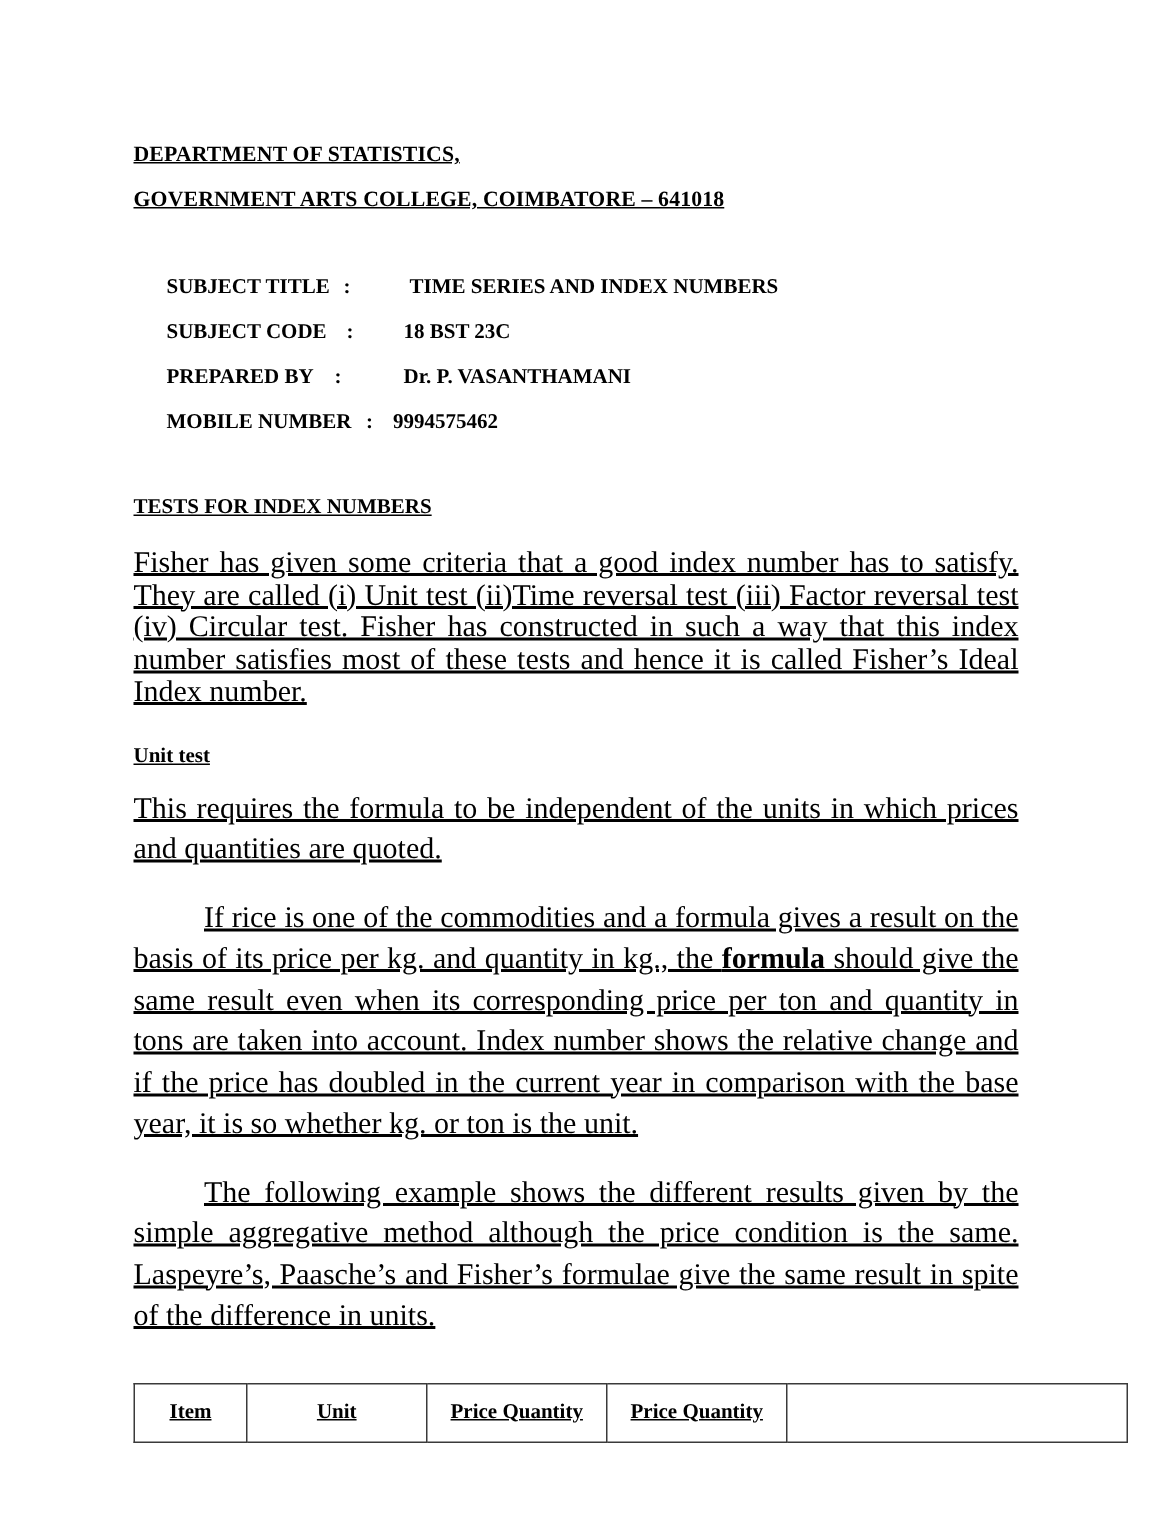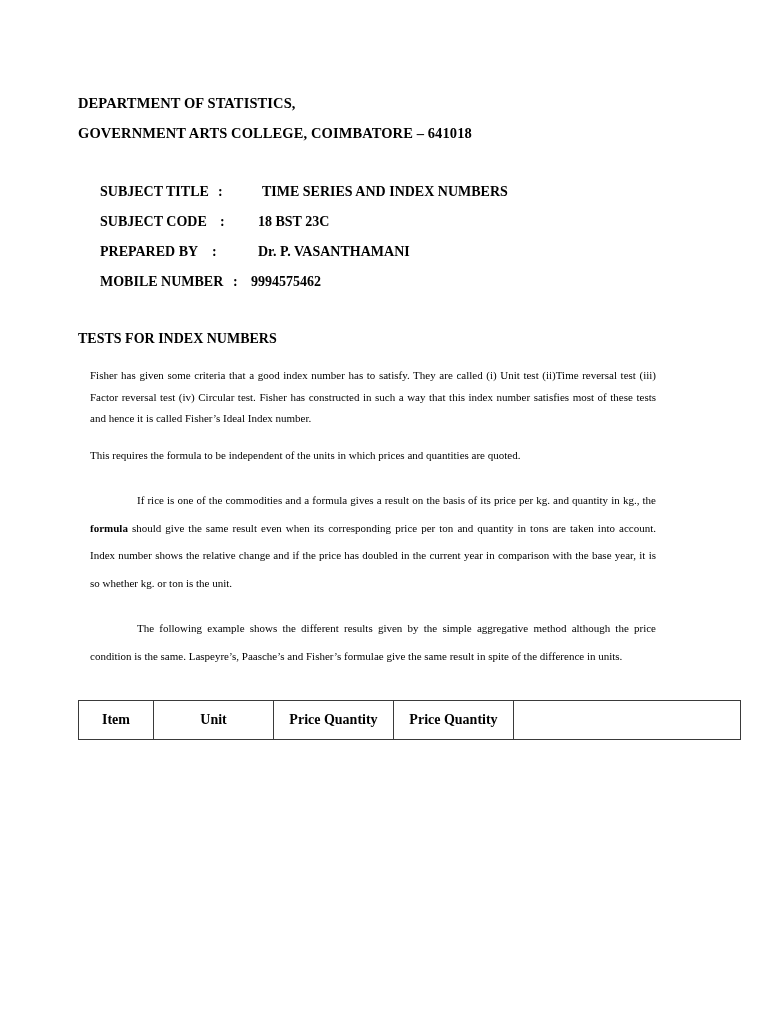--- a/index.html
+++ b/index.html
@@ -17,23 +17,24 @@
   }
   .page {
     position: relative;
     width: 768px;
     height: 1024px;
     background: #ffffff;
     overflow: hidden;
   }
   .content {
     position: absolute;
-    left: 78px;
+    left: 89px;
     top: 88px;
     width: 590px;
+    text-decoration: underline;
   }
 
   
   .inst-line {
     font-weight: bold;
     font-size: 14.5px;
     line-height: 30px;
     letter-spacing: 0.1px;
     white-space: nowrap;
   }
@@ -80,24 +81,24 @@
   }
   .section-heading {
     font-weight: bold;
     font-size: 14px;
     margin-top: 32px;
     line-height: 20px;
   }
 
   
   .para {
-    font-size: 11px;
+    font-size: 20px;
     text-align: justify;
     text-justify: inter-word;
-    margin: 12px;
+    margin: 0;
   }
   .para-tight {
     line-height: 21.5px;
     margin-top: 16px;
   }
   .sub-heading {
     font-weight: bold;
     font-size: 14px;
     margin-top: 22px;
     line-height: 20px;
@@ -165,20 +166,21 @@
       <div class="meta-row w-mob">
         <span class="meta-label">MOBILE NUMBER</span><span class="meta-sep">:</span><span class="meta-value">9994575462</span>
       </div>
     </div>
 
 
     <div class="section-heading">TESTS FOR INDEX NUMBERS</div>
 
     <p class="para para-tight">Fisher has given some criteria that a good index number has to satisfy. They are called (i) Unit test (ii)Time reversal test (iii) Factor reversal test (iv) Circular test. Fisher has constructed in such a way that this index number satisfies most of these tests and hence it is called Fisher’s Ideal Index number.</p>
 
+    <div class="sub-heading">Unit test</div>
 
     <p class="para para-loose">This requires the formula to be independent of the units in which prices and quantities are quoted.</p>
 
     <p class="para para-loose spaced indent"><span>If rice is one of the commodities and a formula gives a result on the basis of its price per kg. and quantity in kg., the </span><b class="inline-bold">formula</b><span> should give the same result even when its corresponding price per ton and quantity in tons are taken into account. Index number shows the relative change and if the price has doubled in the current year in comparison with the base year, it is so whether kg. or ton is the unit.</span></p>
 
 
     <p class="para para-loose spaced indent">The following example shows the different results given by the simple aggregative method although the price condition is the same. Laspeyre’s, Paasche’s and Fisher’s formulae give the same result in spite of the difference in units.</p>
 
     <div class="data-table-wrap">
       <table class="data-table">

